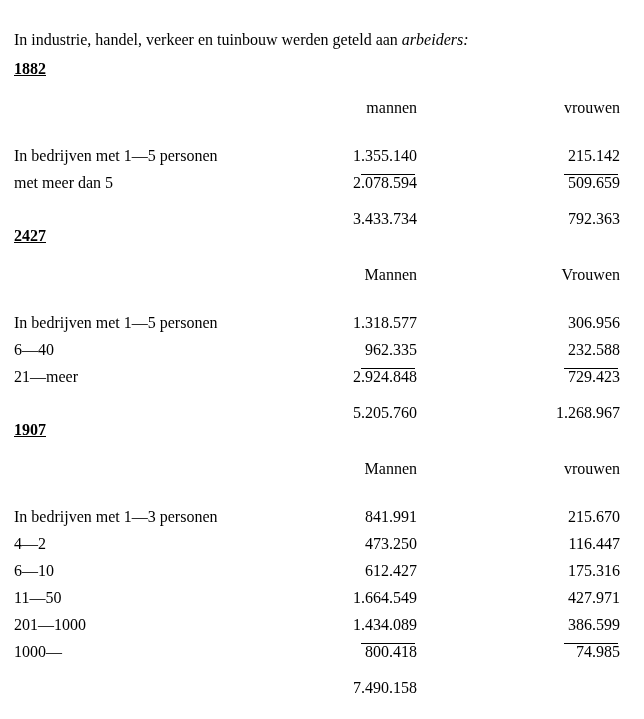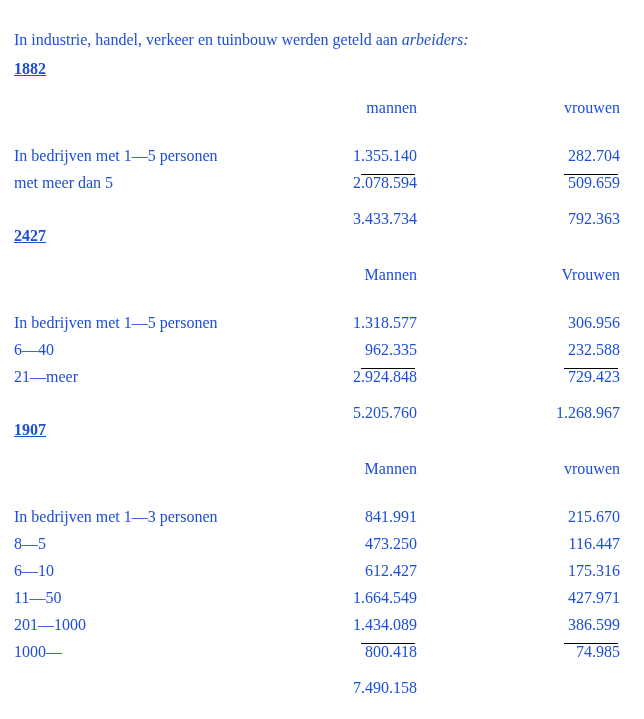--- a/index.html
+++ b/index.html
@@ -8,21 +8,21 @@
     background: #ffffff;
     color: #000000;
   }
   .page {
     position: relative;
     width: 644px;
     height: 719px;
     background: #ffffff;
     font-family: "Liberation Serif", "DejaVu Serif", serif;
     font-size: 16px;
-    color: #1d4ed8;
+    color: #000000;
     box-sizing: border-box;
     padding: 22px 24px 0 14px;
     overflow: hidden;
   }
   .row {
     display: grid;
     grid-template-columns: 1fr 150px 203px;
     height: 27px;
     align-items: end;
   }
@@ -68,21 +68,21 @@
         <span class="year">1882</span>
       </div>
     <div class="row">
       <span class="cell-label"></span>
       <span class="cell-men">mannen</span>
       <span class="cell-women">vrouwen</span>
     </div>
     <div class="row">
       <span class="cell-label">In bedrijven met 1—5 personen</span>
       <span class="cell-men">1.355.140</span>
-      <span class="cell-women">282.704</span>
+      <span class="cell-women">215.142</span>
     </div>
     <div class="row">
       <span class="cell-label">met meer dan 5</span>
       <span class="cell-men">2.078.594</span>
       <span class="cell-women">509.659</span>
     </div>
     <div class="rule-row">
       <span></span>
       <span class="rule-cell"><span class="sum-rule"></span></span>
       <span class="rule-cell"><span class="sum-rule"></span></span>
@@ -138,21 +138,21 @@
       <span class="cell-label"></span>
       <span class="cell-men">Mannen</span>
       <span class="cell-women">vrouwen</span>
     </div>
     <div class="row">
       <span class="cell-label">In bedrijven met 1—3 personen</span>
       <span class="cell-men">841.991</span>
       <span class="cell-women">215.670</span>
     </div>
     <div class="row">
-      <span class="cell-label">8—5</span>
+      <span class="cell-label">4—2</span>
       <span class="cell-men">473.250</span>
       <span class="cell-women">116.447</span>
     </div>
     <div class="row">
       <span class="cell-label">6—10</span>
       <span class="cell-men">612.427</span>
       <span class="cell-women">175.316</span>
     </div>
     <div class="row">
       <span class="cell-label">11—50</span>

